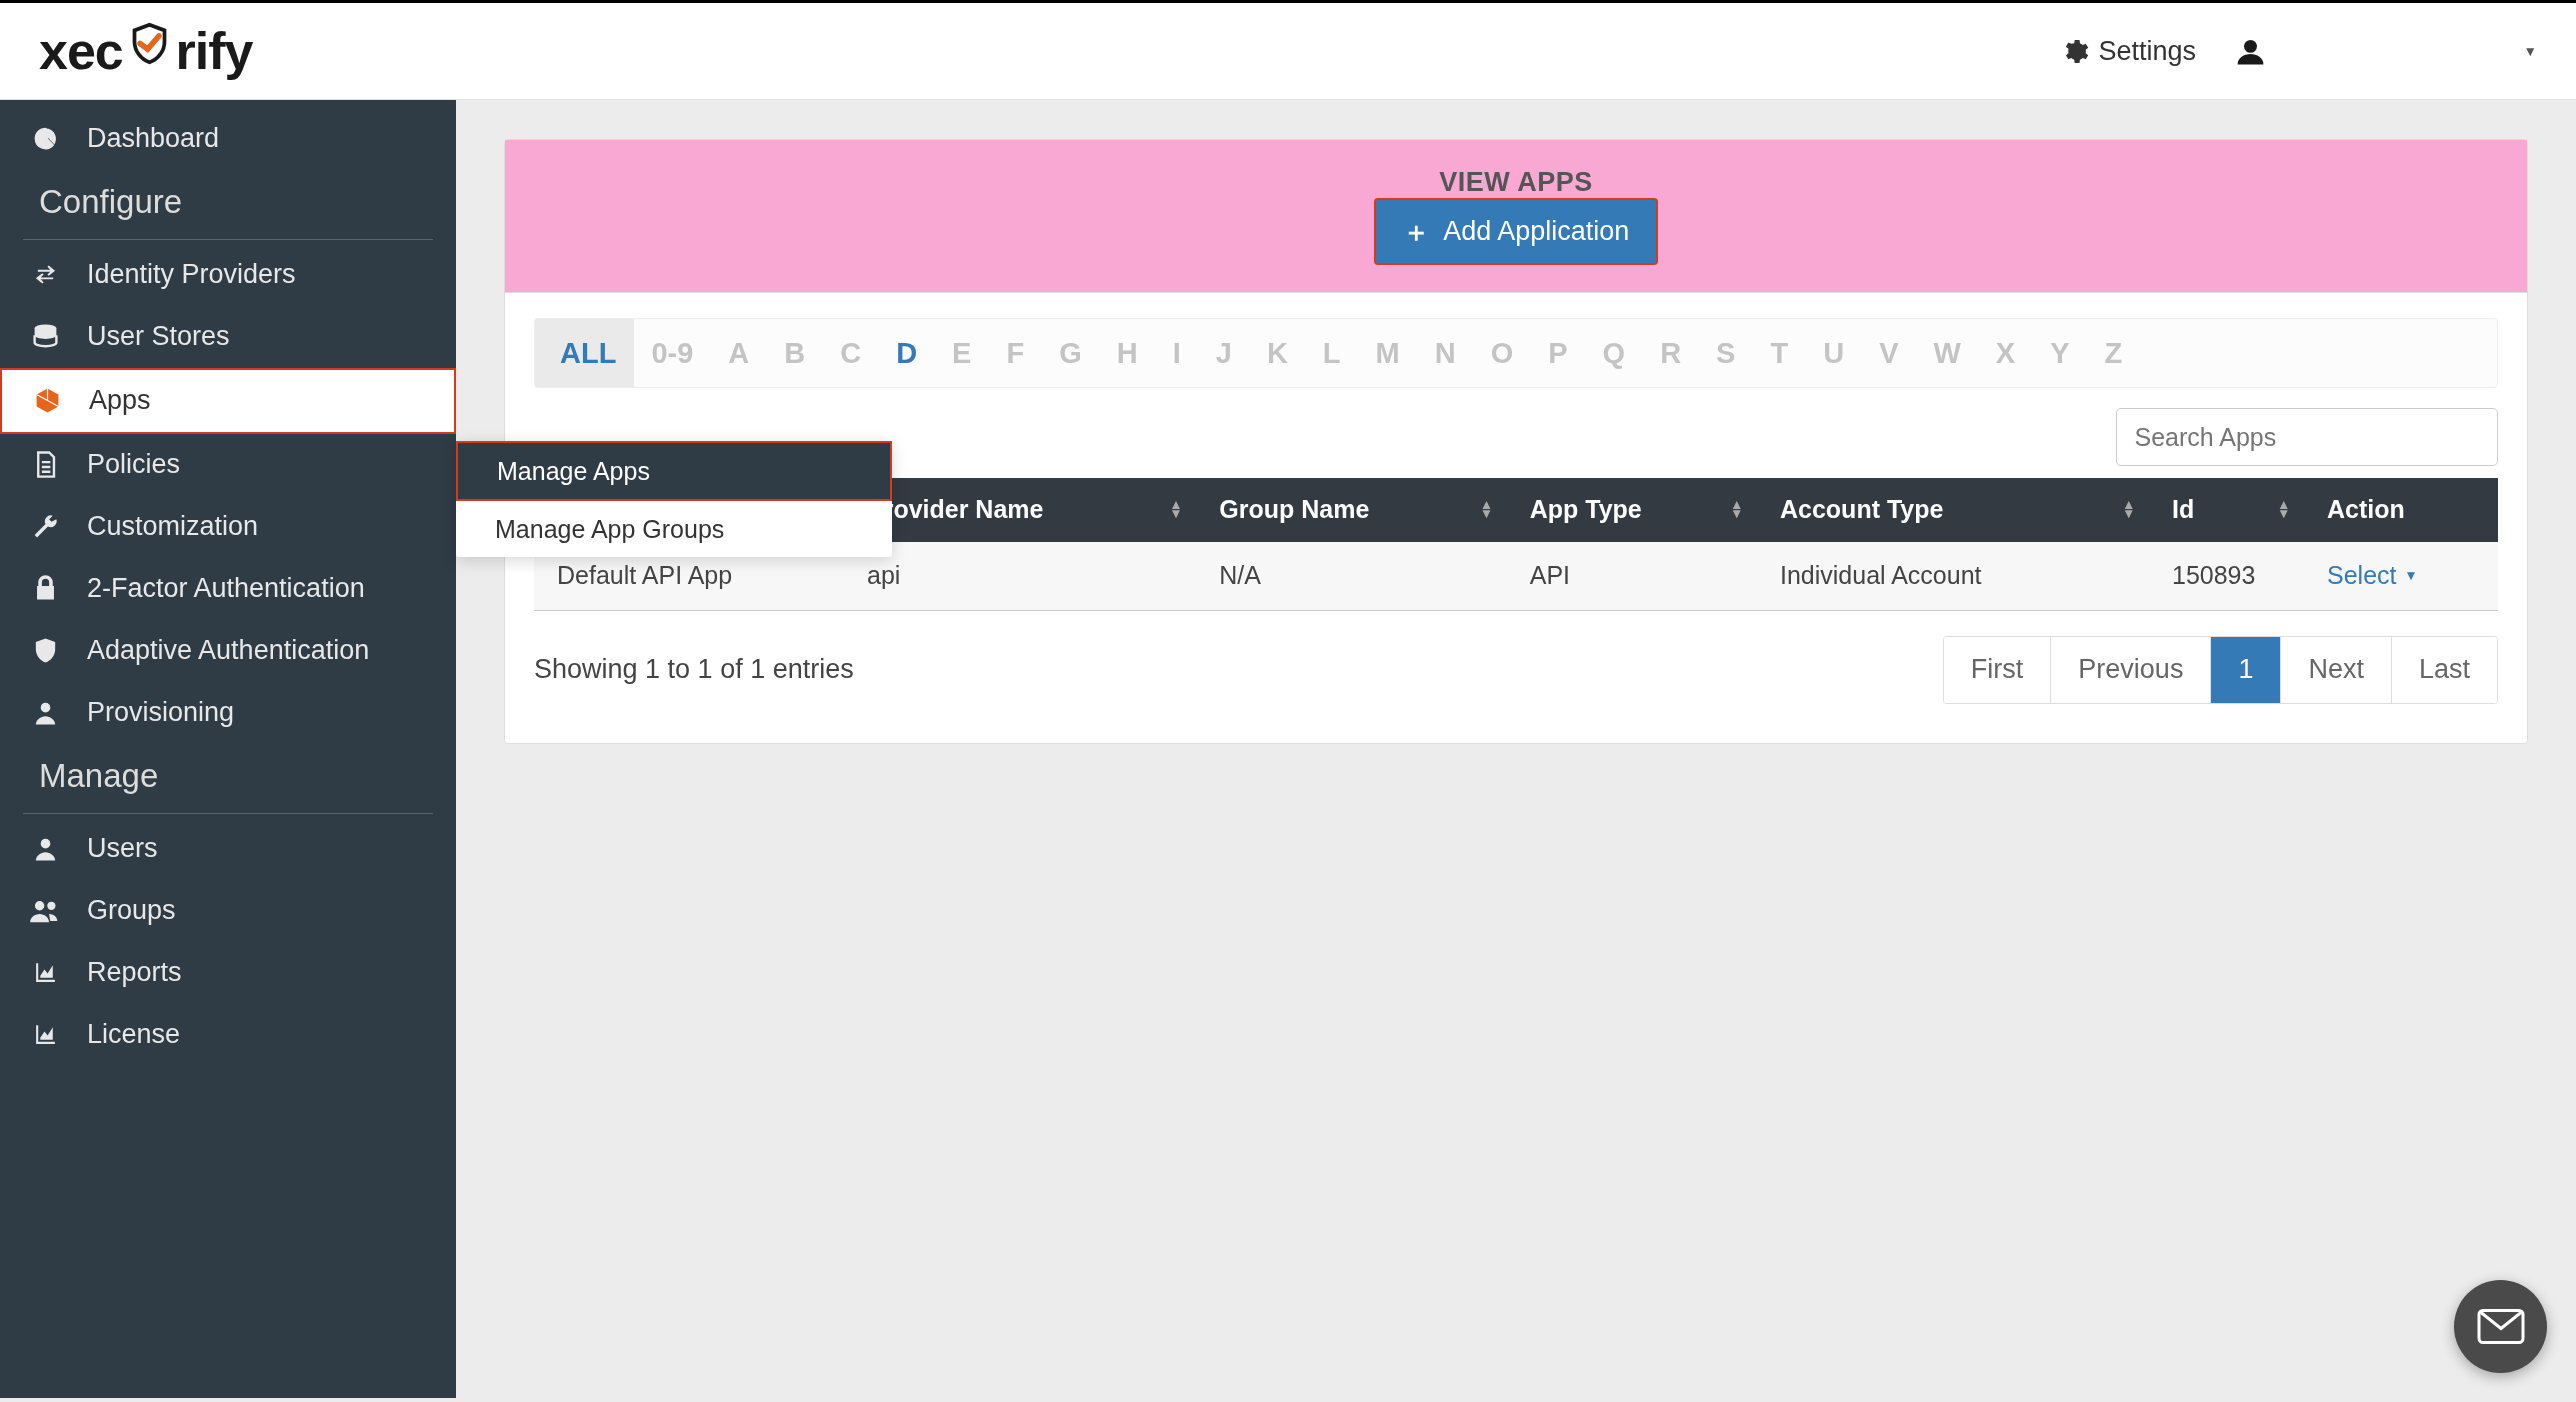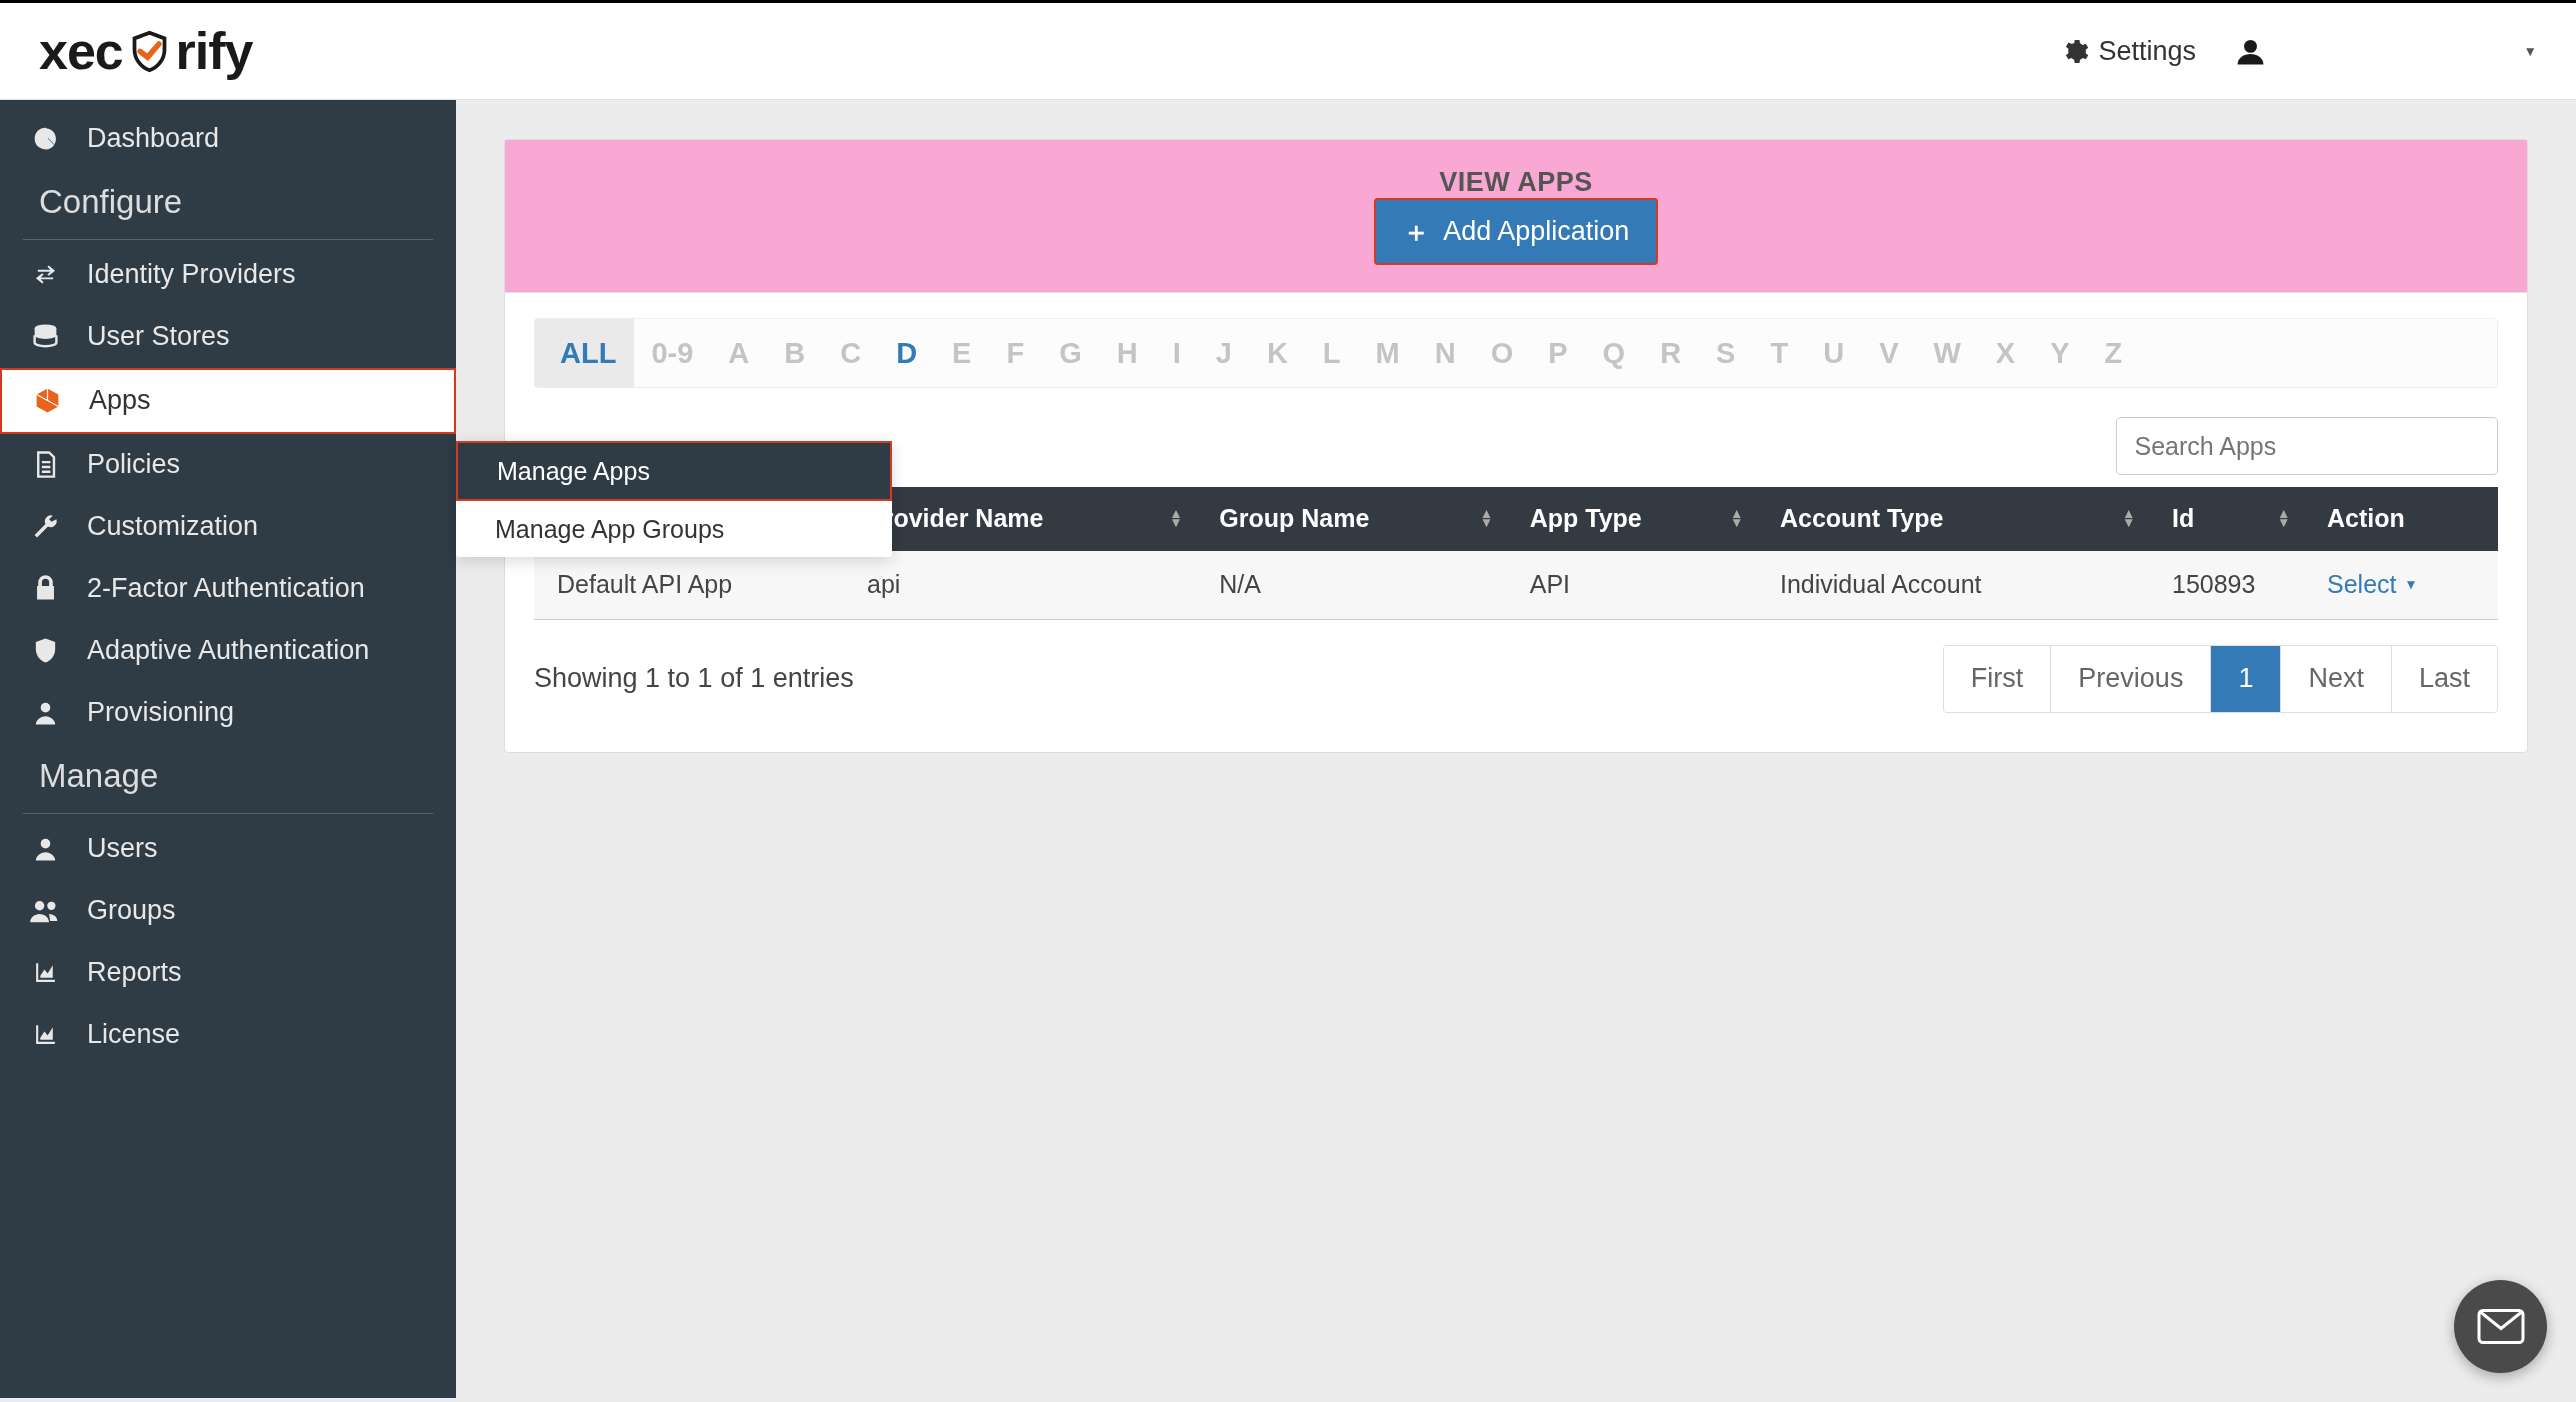--- a/index.html
+++ b/index.html
@@ -28,21 +28,20 @@
     justify-content: space-between;
     padding: 0 39px 0 39px;
     border-bottom: 1px solid #e0e0e0;
   }
   .logo {
     font-size: 52px;
     font-weight: 700;
     color: #1a1a1a;
     letter-spacing: -1px;
     display: flex;
-    align-items: center;
   }
   .logo .shield {
     display: inline-block;
     margin: 0 3.9px;
   }
   .header-right {
     display: flex;
     align-items: center;
     gap: 39px;
   }
@@ -183,21 +182,21 @@
 
   
   .alpha-filter {
     background: #fcfcfc;
     border: 1px solid #eee;
     border-radius: 3.9px;
     display: flex;
     align-items: center;
     gap: 0;
     padding: 0;
-    margin-bottom: 29px;
+    margin-bottom: 20px;
     flex-wrap: wrap;
   }
   .alpha-item {
     padding: 17.5px 17.5px;
     font-size: 29px;
     font-weight: 700;
     color: #c4c4c4;
     cursor: pointer;
   }
   .alpha-item.first { padding-left: 25px; }

